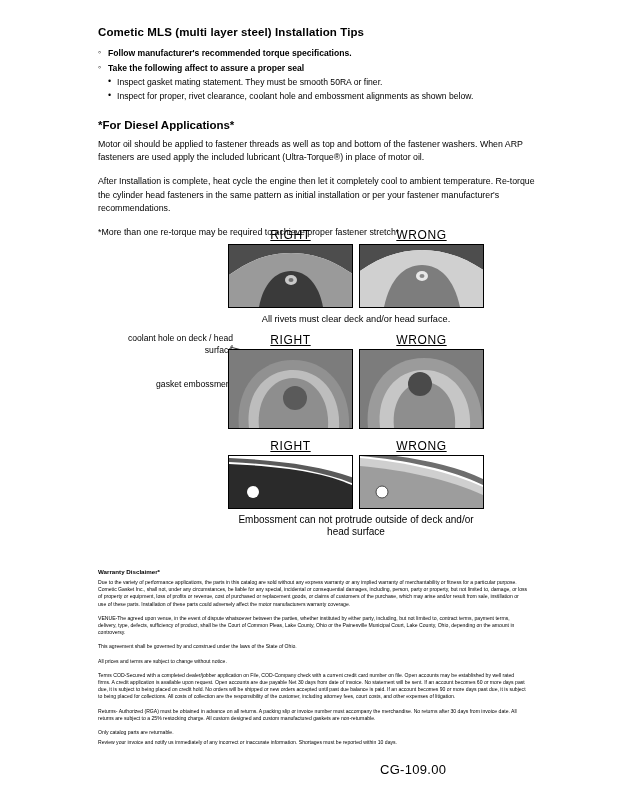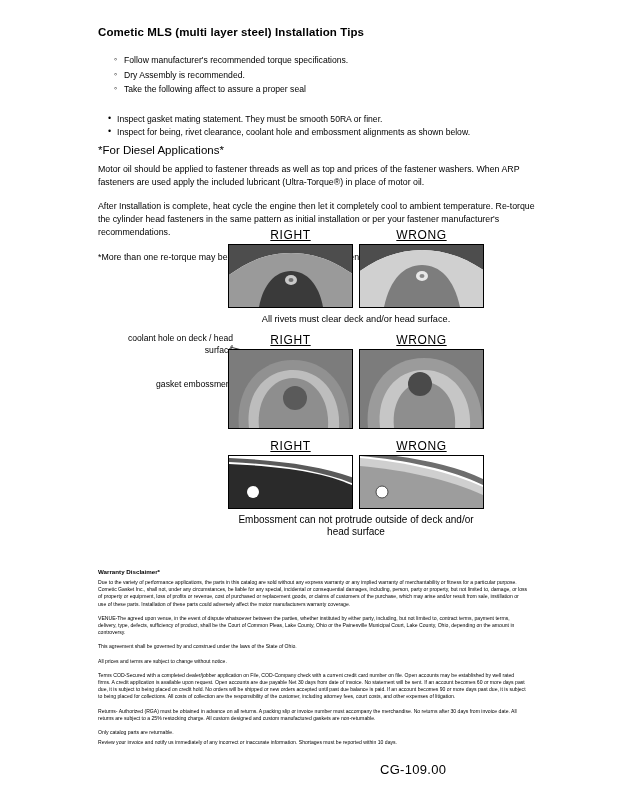--- a/index.html
+++ b/index.html
@@ -29,22 +29,23 @@
     width: 440px;
   }
   h1.title {
     font-size: 11.5px;
     font-weight: bold;
     margin: 0 0 9px 0;
     letter-spacing: 0.1px;
   }
   ul.bullets {
     list-style: none;
-    margin: 16px;
+    margin: 0;
     padding: 0;
+    font-weight: bold;
   }
   ul.bullets > li {
     font-size: 8.6px;
     line-height: 13.5px;
     position: relative;
     padding-left: 10px;
     margin-bottom: 1px;
   }
   ul.bullets > li:before {
     content: "\25E6";
@@ -66,22 +67,22 @@
   }
   ul.subbullets > li:before {
     content: "\2022";
     position: absolute;
     left: 0px;
     top: -1px;
     font-size: 9px;
   }
   h2.subhead {
     font-size: 11.5px;
-    font-weight: normal;
-    margin: 4px 0 7px 0;
+    font-weight: bold;
+    margin: 16px 0 7px 0;
   }
   p.para {
     font-size: 8.8px;
     line-height: 13.2px;
     margin: 0 0 11px 0;
   }
   p.para.last {
     margin-bottom: 0;
   }
 
@@ -181,30 +182,29 @@
 </head>
 <body>
 
 <div class="page">
 
   <div class="content">
     <h1 class="title">Cometic MLS (multi layer steel) Installation Tips</h1>
 
     <ul class="bullets">
       <li>Follow manufacturer's recommended torque specifications.</li>
-      <li>Dry Assembly is recommended.</li>
       <li>Take the following affect to assure a proper seal</li>
     </ul>
     <ul class="subbullets">
       <li>Inspect gasket mating statement.  They must be smooth 50RA or finer.</li>
-      <li>Inspect for being, rivet clearance, coolant hole and embossment alignments as shown below.</li>
+      <li>Inspect for proper, rivet clearance, coolant hole and embossment alignments as shown below.</li>
     </ul>
 
     <h2 class="subhead">*For Diesel Applications*</h2>
-    <p class="para">Motor oil should be applied to fastener threads as well as top and prices of the fastener washers.  When ARP fasteners are used apply the included lubricant (Ultra-Torque®) in place of motor oil.</p>
+    <p class="para">Motor oil should be applied to fastener threads as well as top and bottom of the fastener washers.  When ARP fasteners are used apply the included lubricant (Ultra-Torque®) in place of motor oil.</p>
     <p class="para">After Installation is complete, heat cycle the engine then let it completely cool to ambient temperature. Re-torque the cylinder head fasteners in the same pattern as initial installation or per your fastener manufacturer's recommendations.</p>
     <p class="para last">*More than one re-torque may be required to achieve proper fastener stretch*</p>
   </div>
 
   <div class="callouts">
     <div class="callout">
       <span>coolant hole on deck / head surface</span>
     </div>
     <div class="callout" style="margin-top:22px;">
       <span>gasket embossment</span>

